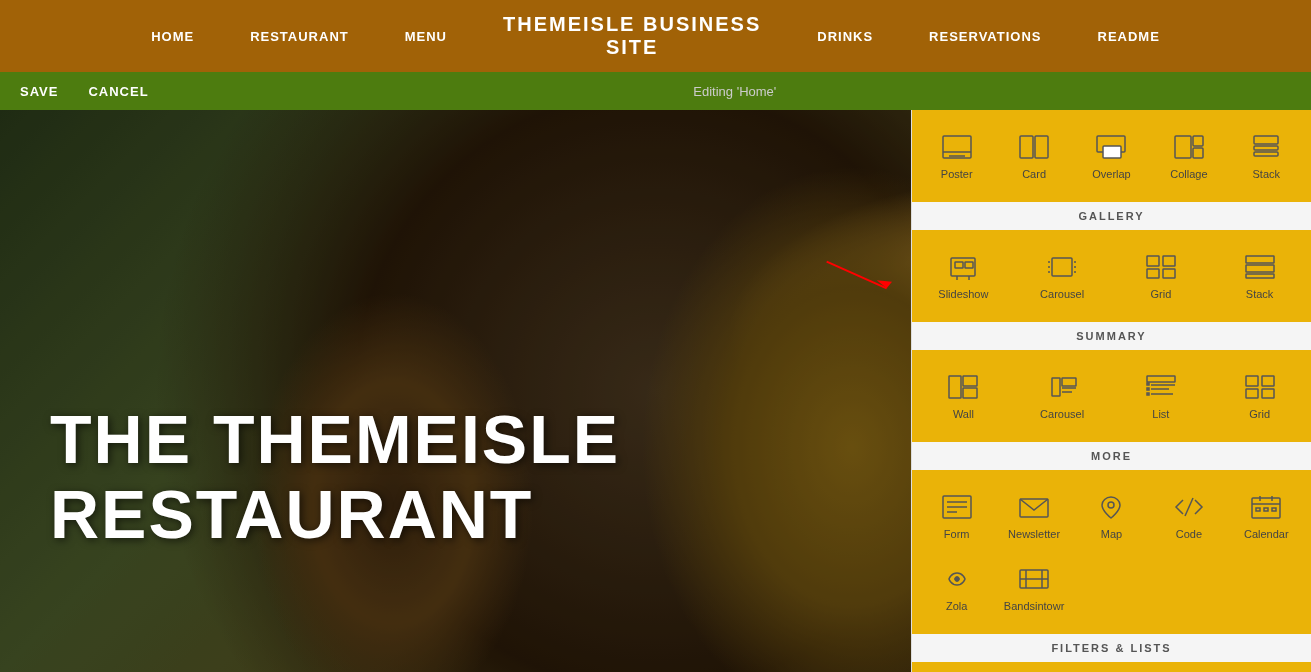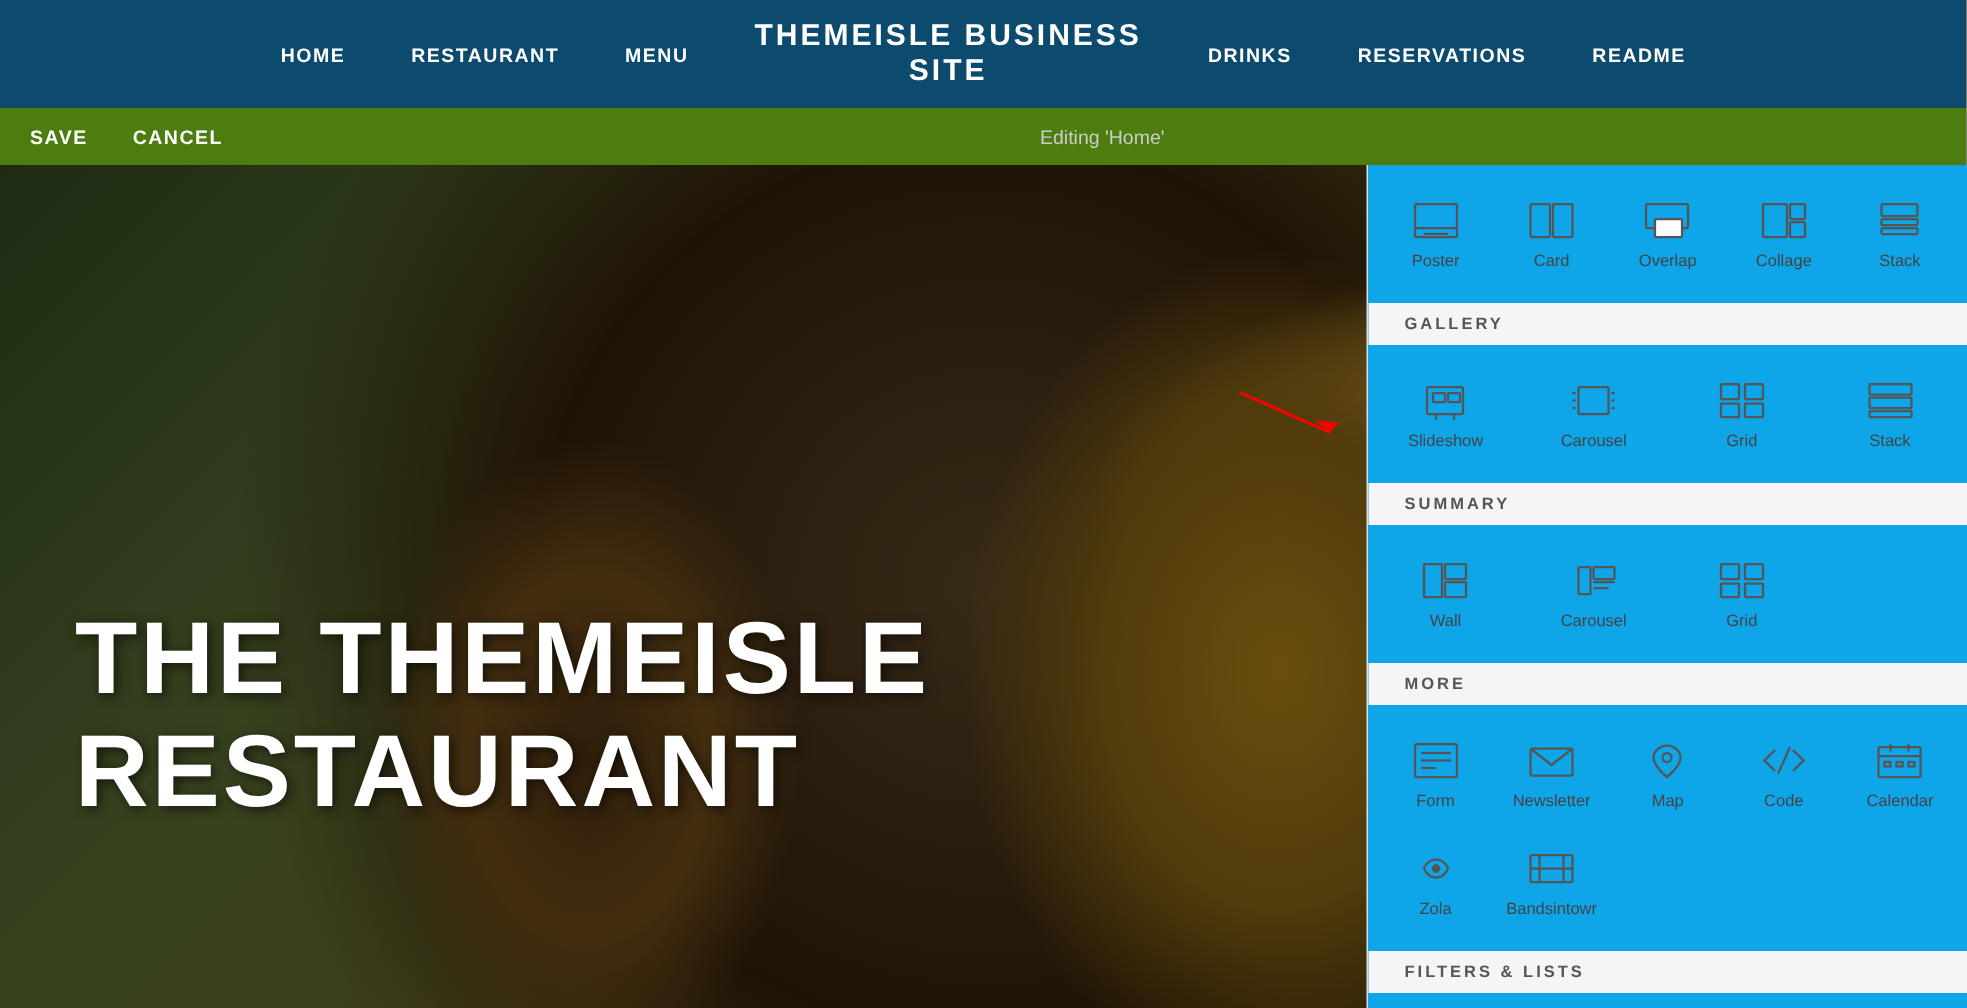--- a/index.html
+++ b/index.html
@@ -1,25 +1,25 @@
 <!DOCTYPE html>
 <html><head>
   <meta charset="utf-8">
   <style>
     * { margin: 0; padding: 0; box-sizing: border-box; }
     body { font-family: Arial, sans-serif; width: 1311px; height: 672px; overflow: hidden; position: relative; }
 
     
     .nav-bar {
-      background: #0c4a6e;
+      background: #a16207;
       height: 72px;
       display: flex;
       align-items: center;
       justify-content: center;
-      gap: 44px;
+      gap: 56px;
       position: relative;
     }
     .nav-item {
       color: #fff;
       font-size: 13px;
       font-weight: bold;
       letter-spacing: 1px;
       text-transform: uppercase;
       cursor: pointer;
     }
@@ -108,21 +108,21 @@
       z-index: 10;
     }
 
     
     .side-panel {
       position: absolute;
       top: 110px;
       right: 0;
       width: 400px;
       height: 562px;
-      background: #0ea5e9;
+      background: #eab308;
       border-left: 1px solid #ddd;
       overflow-y: scroll;
       z-index: 5;
     }
     .side-panel::-webkit-scrollbar {
       width: 8px;
     }
     .side-panel::-webkit-scrollbar-track {
       background: #f0f0f0;
     }
@@ -132,21 +132,21 @@
 
     
     .section-label {
       background: #f5f5f5;
       padding: 8px 24px;
       font-size: 11px;
       font-weight: bold;
       letter-spacing: 2px;
       color: #555;
       text-transform: uppercase;
-      text-align: left;
+      text-align: center;
     }
 
     
     .icon-grid {
       display: grid;
       grid-template-columns: repeat(5, 1fr);
       padding: 12px 8px;
       gap: 4px;
     }
     .icon-grid-4 {
@@ -349,20 +349,34 @@
         <svg width="32" height="26" viewBox="0 0 32 26" class="ic">
           <rect x="6" y="4" width="8" height="18" rx="0.5"></rect>
           <rect x="16" y="4" width="14" height="8" rx="0.5"></rect>
           <line x1="16" y1="14" x2="30" y2="14"></line>
           <line x1="16" y1="18" x2="26" y2="18"></line>
         </svg>
       </div>
       <span class="icon-label">Carousel</span>
     </div>
 
+    <div class="icon-item">
+      <div class="icon-svg">
+        <svg width="32" height="26" viewBox="0 0 32 26" class="ic">
+          <rect x="2" y="2" width="28" height="6" rx="0.5"></rect>
+          <line x1="6" y1="11" x2="30" y2="11"></line>
+          <line x1="6" y1="15" x2="24" y2="15"></line>
+          <rect x="2" y="9" width="2" height="2"></rect>
+          <rect x="2" y="14" width="2" height="2"></rect>
+          <rect x="2" y="19" width="2" height="2"></rect>
+          <line x1="6" y1="20" x2="28" y2="20"></line>
+        </svg>
+      </div>
+      <span class="icon-label">List</span>
+    </div>
 
     <div class="icon-item">
       <div class="icon-svg">
         <svg width="32" height="26" viewBox="0 0 32 26" class="ic">
           <rect x="2" y="2" width="12" height="10" rx="0.5"></rect>
           <rect x="18" y="2" width="12" height="10" rx="0.5"></rect>
           <rect x="2" y="15" width="12" height="9" rx="0.5"></rect>
           <rect x="18" y="15" width="12" height="9" rx="0.5"></rect>
         </svg>
       </div>

